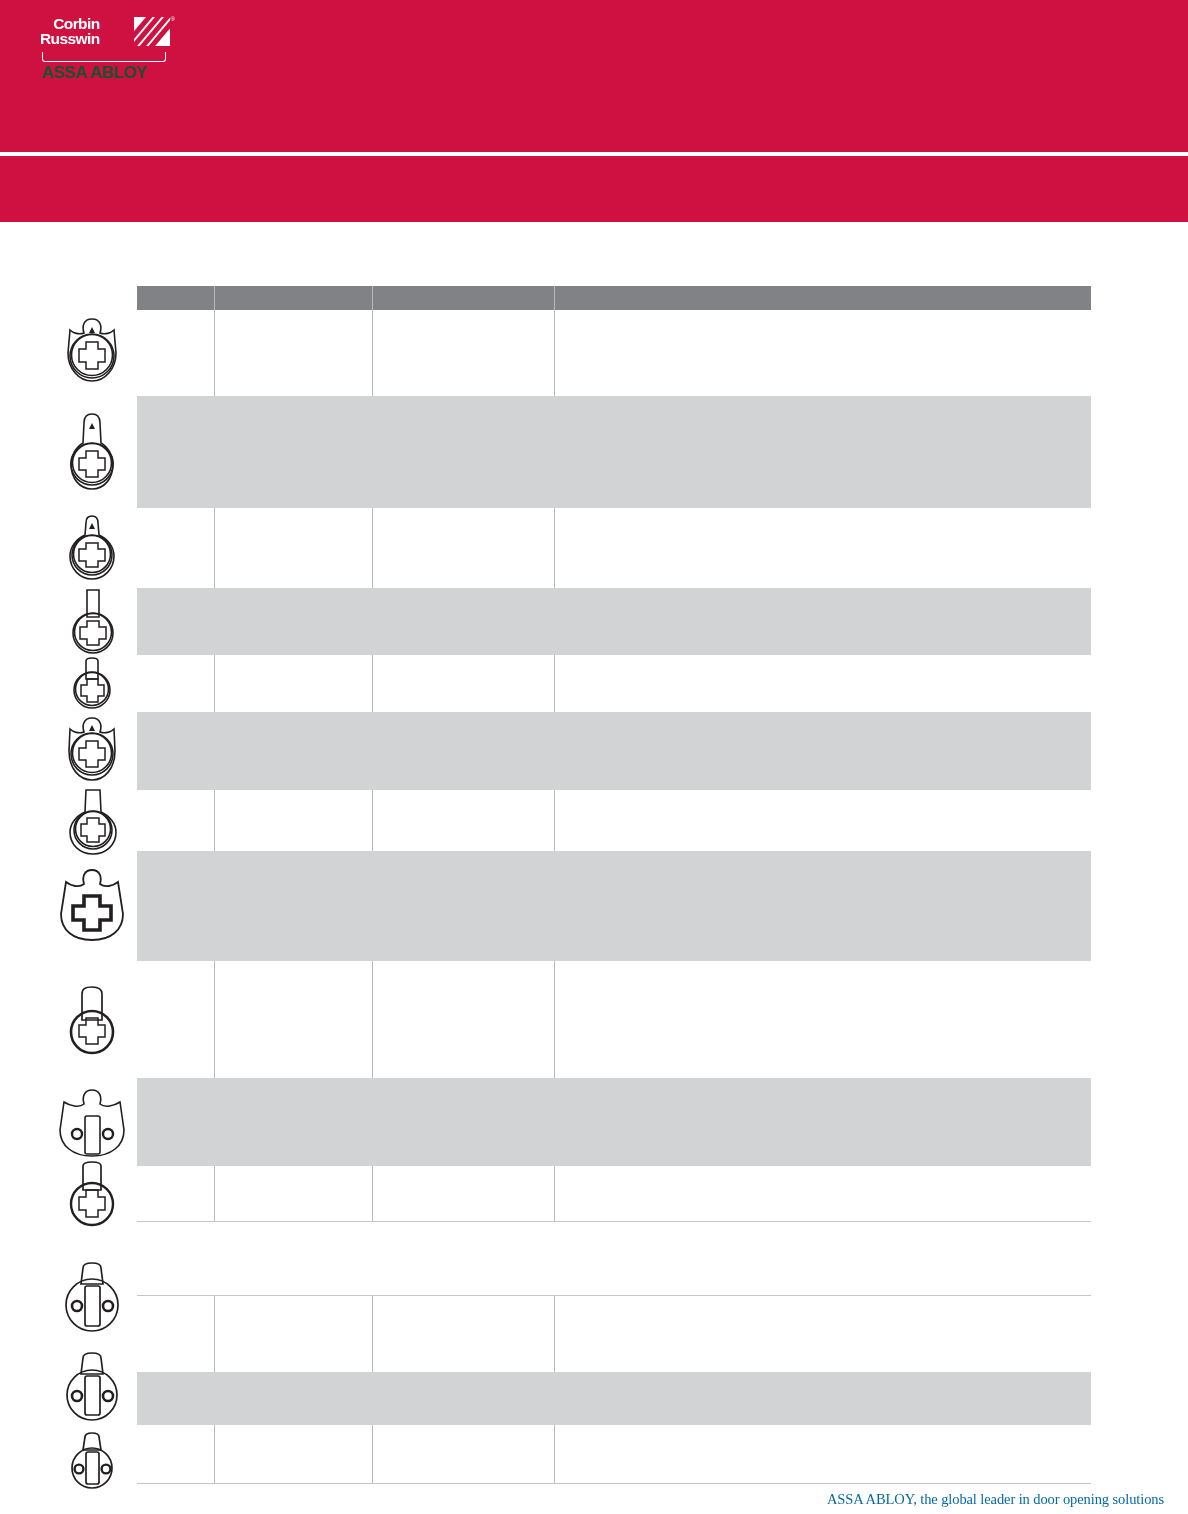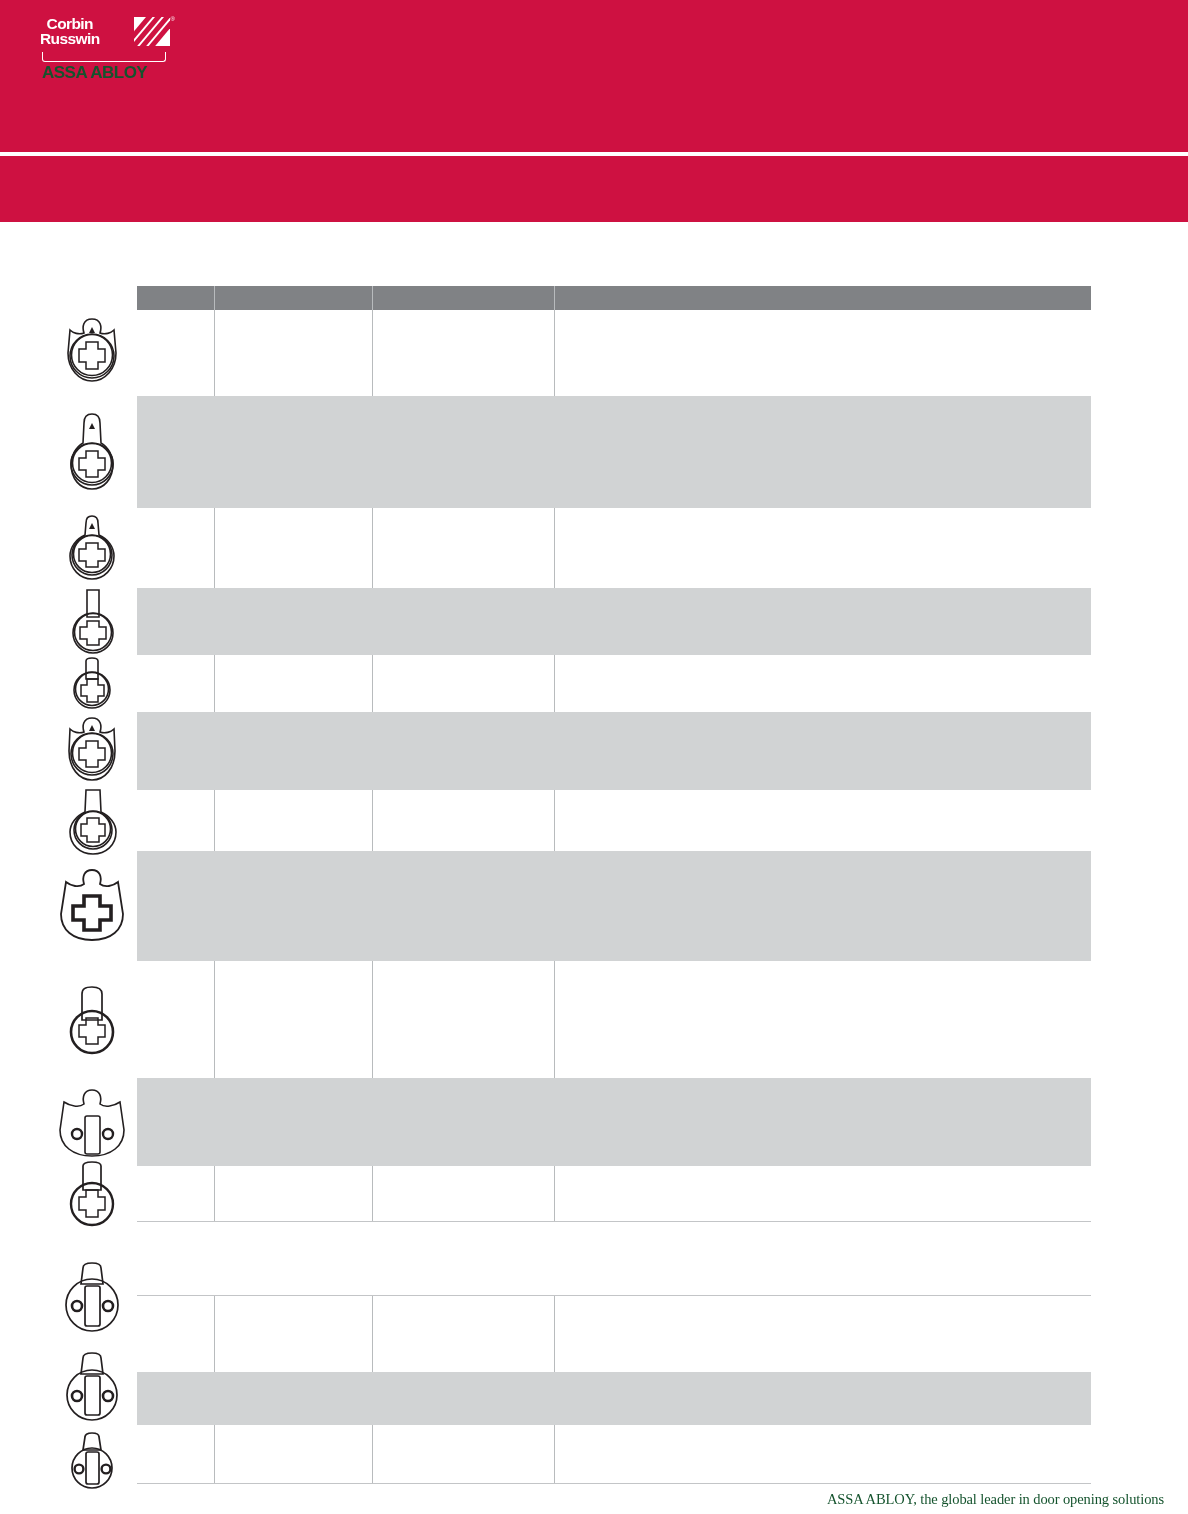--- a/index.html
+++ b/index.html
@@ -36,21 +36,21 @@
   }
   .logo-text{
     position:absolute; left:0; top:0;
     color:#ffffff;
     font-family:"Liberation Sans", sans-serif;
     font-weight:bold;
     font-size:15.5px;
     line-height:15px;
     letter-spacing:-0.6px;
     white-space:pre-line;
-    text-align:center;
+    text-align:right;
   }
   .logo-mark{
     position:absolute; right:0; top:1px;
     width:36px; height:29px;
     background:#ffffff;
     overflow:hidden;
   }
   .logo-mark i{
     position:absolute;
     width:5px; height:54px;
@@ -117,21 +117,21 @@
 
   
   .footer-rule{
     position:absolute; left:137px; top:1483px;
     width:954px; height:1px; background:#c3c5c7;
   }
   .footer-text{
     position:absolute; right:24px; top:1491px;
     font-family:"Liberation Serif", serif;
     font-size:14.5px;
-    color:#14532d;
+    color:#0369a1;
     letter-spacing:-0.1px;
     white-space:nowrap;
   }
 </style>
 </head>
 <body>
 
 <div class="header-band"></div>
 <div class="header-rule"></div>
 <div class="header-band2"></div>

